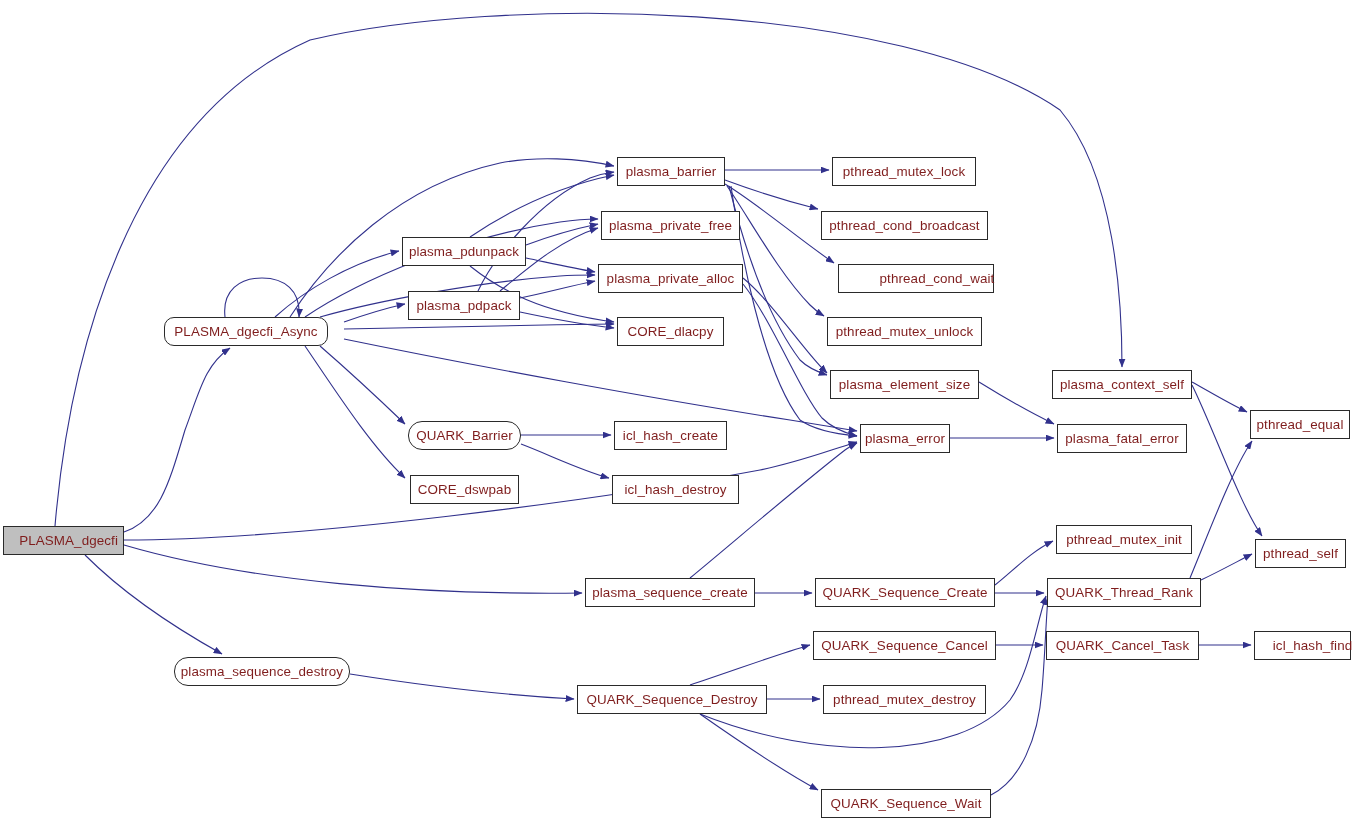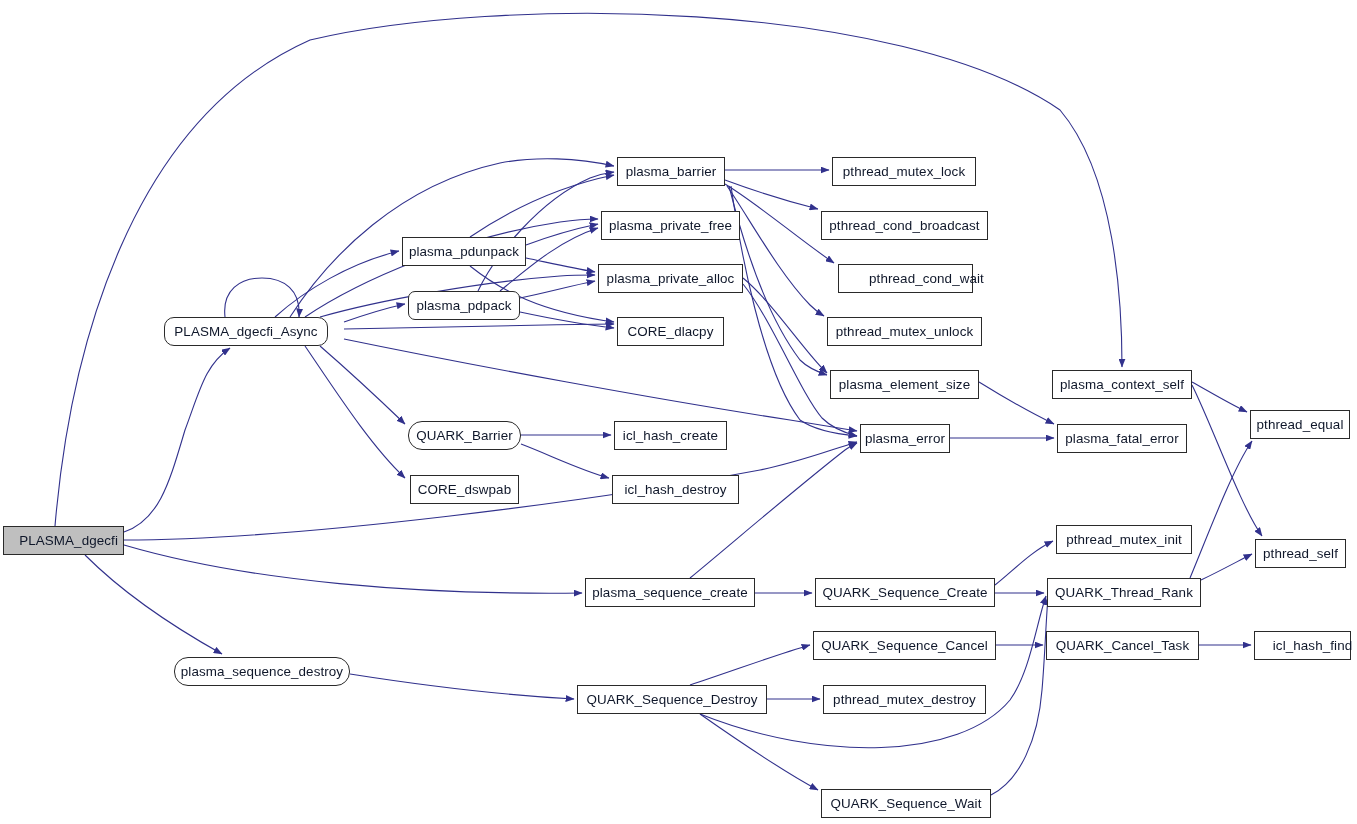--- a/index.html
+++ b/index.html
@@ -22,21 +22,21 @@
     top: 0;
     width: 1357px;
     height: 824px;
     pointer-events: none;
   }
   .node {
     position: absolute;
     box-sizing: border-box;
     border: 1px solid #2a2a2a;
     background: #ffffff;
-    color: #0f172a;
+    color: #7f1d1d;
     font-size: 13.4px;
     line-height: 1;
     display: flex;
     align-items: center;
     justify-content: center;
     white-space: nowrap;
     letter-spacing: 0.1px;
     z-index: 5;
   }
   .node.root {
@@ -115,21 +115,21 @@
     </div>
     <div class="node" style="left: 164px; top: 317px; width: 164px; height: 29px; border-radius: 10px;">
       <span class="lbl">PLASMA_dgecfi_Async</span>
     </div>
     <div class="node" style="left: 174px; top: 657px; width: 176px; height: 29px; border-radius: 14px;">
       <span class="lbl">plasma_sequence_destroy</span>
     </div>
     <div class="node" style="left: 402px; top: 237px; width: 124px; height: 29px;">
       <span class="lbl">plasma_pdunpack</span>
     </div>
-    <div class="node" style="left: 408px; top: 291px; width: 112px; height: 29px; border-radius: 7px;">
+    <div class="node" style="left: 408px; top: 291px; width: 112px; height: 29px;">
       <span class="lbl">plasma_pdpack</span>
     </div>
     <div class="node" style="left: 408px; top: 421px; width: 113px; height: 29px; border-radius: 14px;">
       <span class="lbl">QUARK_Barrier</span>
     </div>
     <div class="node" style="left: 410px; top: 475px; width: 109px; height: 29px;">
       <span class="lbl">CORE_dswpab</span>
     </div>
     <div class="node" style="left: 617px; top: 157px; width: 108px; height: 29px;">
       <span class="lbl">plasma_barrier</span>
@@ -157,21 +157,21 @@
     </div>
     <div class="node" style="left: 821px; top: 789px; width: 170px; height: 29px;">
       <span class="lbl">QUARK_Sequence_Wait</span>
     </div>
     <div class="node" style="left: 832px; top: 157px; width: 144px; height: 29px;">
       <span class="lbl">pthread_mutex_lock</span>
     </div>
     <div class="node" style="left: 821px; top: 211px; width: 167px; height: 29px;">
       <span class="lbl">pthread_cond_broadcast</span>
     </div>
-    <div class="node" style="left: 838px; top: 264px; width: 135px; height: 29px; padding-left: 42px;">
+    <div class="node" style="left: 838px; top: 264px; width: 156px; height: 29px; padding-left: 42px;">
       <span class="lbl">pthread_cond_wait</span>
     </div>
     <div class="node" style="left: 827px; top: 317px; width: 155px; height: 29px;">
       <span class="lbl">pthread_mutex_unlock</span>
     </div>
     <div class="node" style="left: 830px; top: 370px; width: 149px; height: 29px;">
       <span class="lbl">plasma_element_size</span>
     </div>
     <div class="node" style="left: 860px; top: 424px; width: 90px; height: 29px;">
       <span class="lbl">plasma_error</span>

